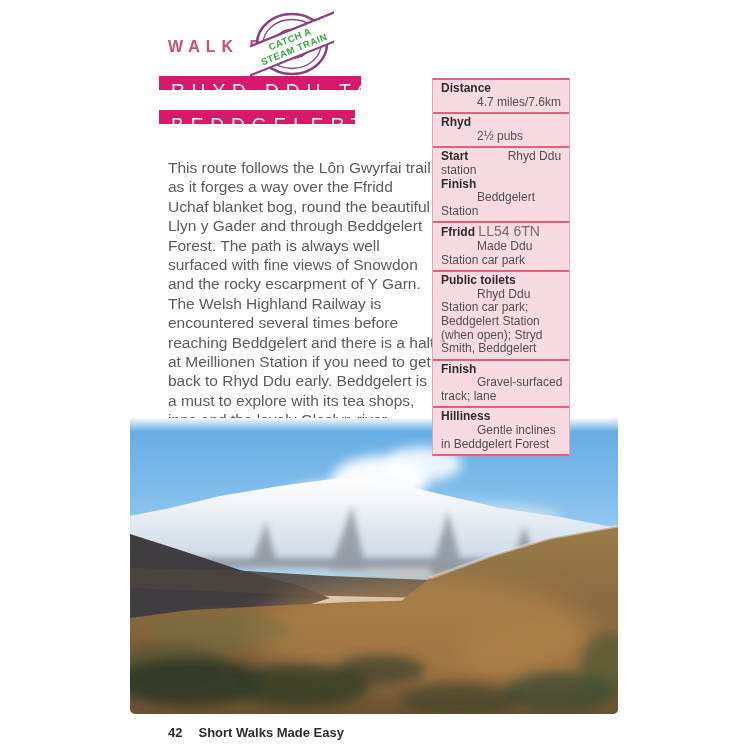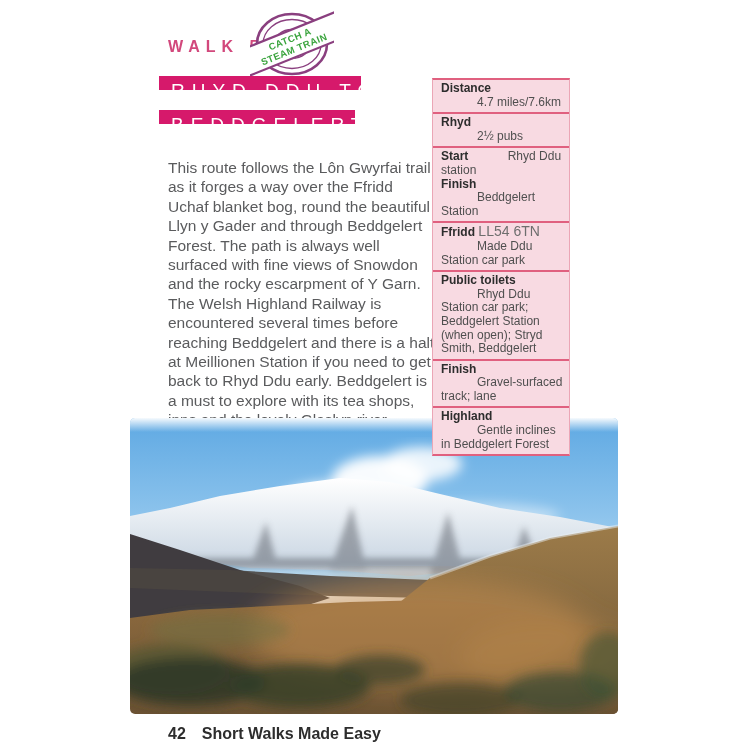--- a/index.html
+++ b/index.html
@@ -39,21 +39,21 @@
   .note{font-size:14px;color:#6e6e6e;}
   .val{color:var(--value-text);margin-left:36px;}
   .boot{display:inline-block;vertical-align:-2px;margin-left:3px;}
 
   
   .photo{position:absolute;left:130px;top:418px;width:488px;height:296px;
     border-radius:5px;overflow:hidden;z-index:1;}
   .photo svg{display:block;width:100%;height:100%;}
 
   
-  .footer{position:absolute;left:168px;top:725px;font-size:16px;color:var(--footer-text);}
+  .footer{position:absolute;left:168px;top:725px;font-size:13px;color:var(--footer-text);}
   .page-num{font-weight:700;margin-right:16px;}
   .book-title{font-weight:600;}
 </style>
 </head>
 <body>
 
 <div class="page">
 
   <div class="walk-label">WALK 5</div>
 
@@ -91,21 +91,21 @@
         <div class="info-row">
           <div class="seg"><b class="lbl">Ffridd</b> <span class="note">LL54 6TN</span> <span class="val">Made Ddu Station car park</span></div>
         </div>
         <div class="info-row">
           <div class="seg"><b class="lbl block">Public toilets</b><span class="val">Rhyd Ddu Station car park; Beddgelert Station (when open); Stryd Smith, Beddgelert</span></div>
         </div>
         <div class="info-row">
           <div class="seg"><b class="lbl block">Finish</b><span class="val">Gravel-surfaced track; lane</span></div>
         </div>
         <div class="info-row">
-          <div class="seg"><b class="lbl block">Highland</b><span class="val">Gentle inclines in Beddgelert Forest</span></div>
+          <div class="seg"><b class="lbl block">Hilliness</b><span class="val">Gentle inclines in Beddgelert Forest</span></div>
         </div>
       </div>
   </aside>
 
   <figure class="photo">
     <svg viewBox="0 0 488 296" preserveAspectRatio="none">
       <defs>
         <linearGradient id="sky" x1="0" y1="0" x2="0" y2="1">
           <stop offset="0" stop-color="#5fa9e3"></stop>
           <stop offset="0.55" stop-color="#8cc3ec"></stop>

